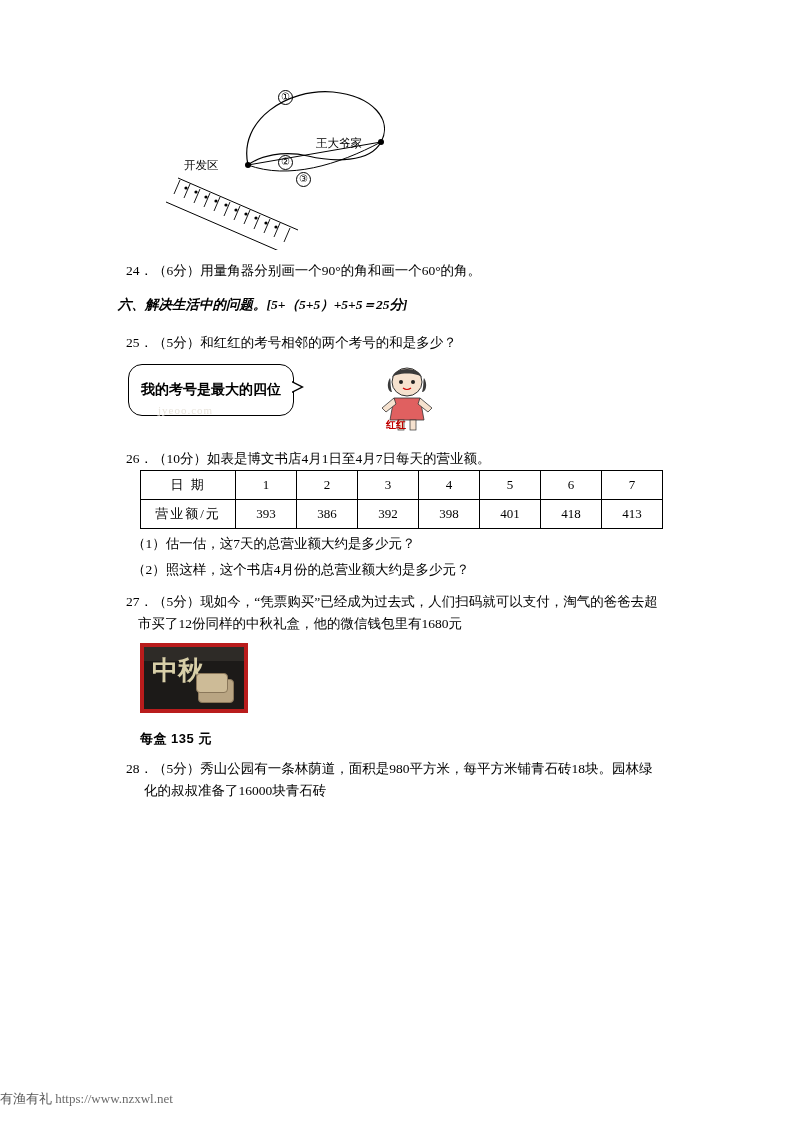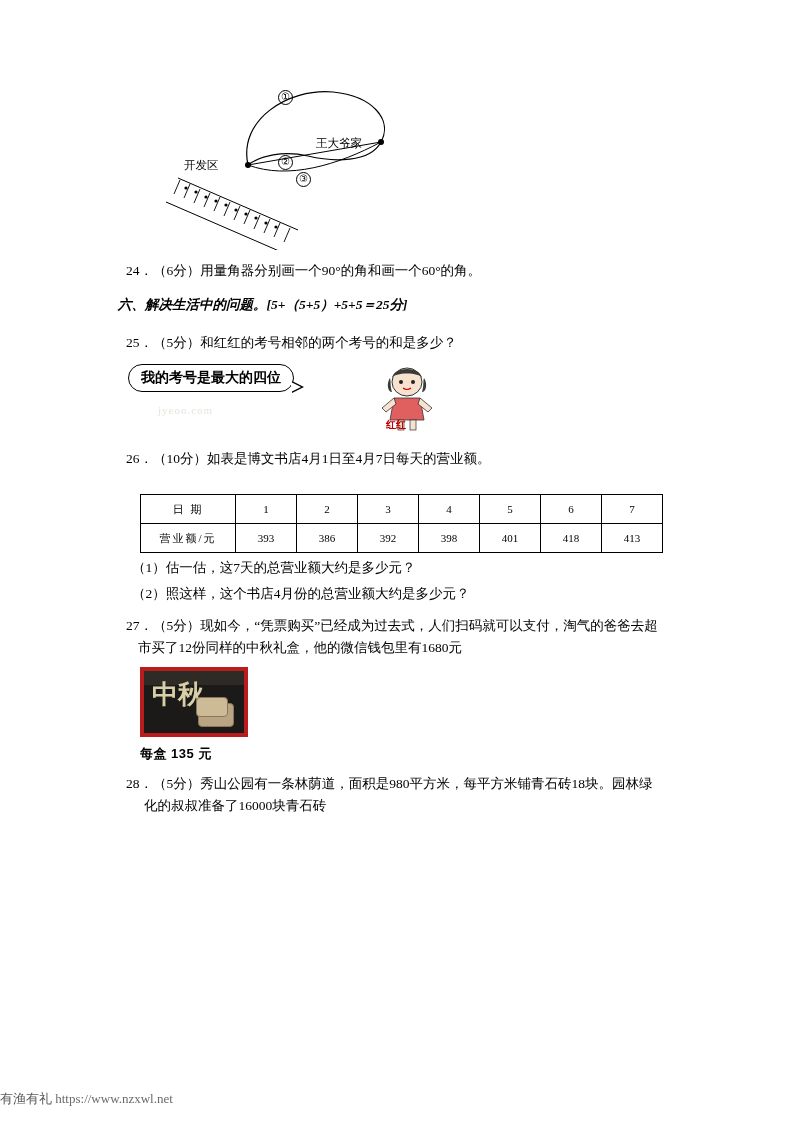--- a/index.html
+++ b/index.html
@@ -77,21 +77,21 @@
     margin-top: 8px;
     height: 76px;
     width: 330px;
   }
   .bubble {
     position: absolute;
     left: 0;
     top: 2px;
     border: 1.6px solid #000;
     border-radius: 14px;
-    padding: 4px 12px;
+    padding: 16px 12px;
     font-size: 14px;
     font-weight: bold;
     font-family: "Liberation Sans", sans-serif;
     background: #fff;
   }
   .bubble:after {
     content: "";
     position: absolute;
     right: -11px;
     top: 16px;
@@ -131,22 +131,22 @@
     left: 30px;
     top: 42px;
     font-size: 11px;
     color: #e8e4dc;
     letter-spacing: 1px;
   }
   
   table.biz {
     border-collapse: collapse;
     margin-left: 22px;
-    margin-top: 24px;
-    font-size: 11px;
+    margin-top: 0;
+    font-size: 13px;
   }
   table.biz td {
     border: 1px solid #000;
     text-align: center;
     height: 26px;
   }
   td.hdr {
     width: 92px;
     letter-spacing: 2px;
   }
@@ -198,21 +198,21 @@
     position: absolute;
     right: 16px;
     bottom: 16px;
     width: 30px;
     height: 18px;
     background: #cdbb97;
     border-radius: 4px;
     border: 1px solid #8a775a;
   }
   .box-price {
-    margin-top: 8px;
+    margin-top: 17px;
     font-size: 13px;
     font-weight: bold;
     font-family: "Liberation Sans", sans-serif;
     letter-spacing: 0.5px;
   }
   .footer {
     position: absolute;
     left: 0;
     top: 1090px;
     width: 793px;

